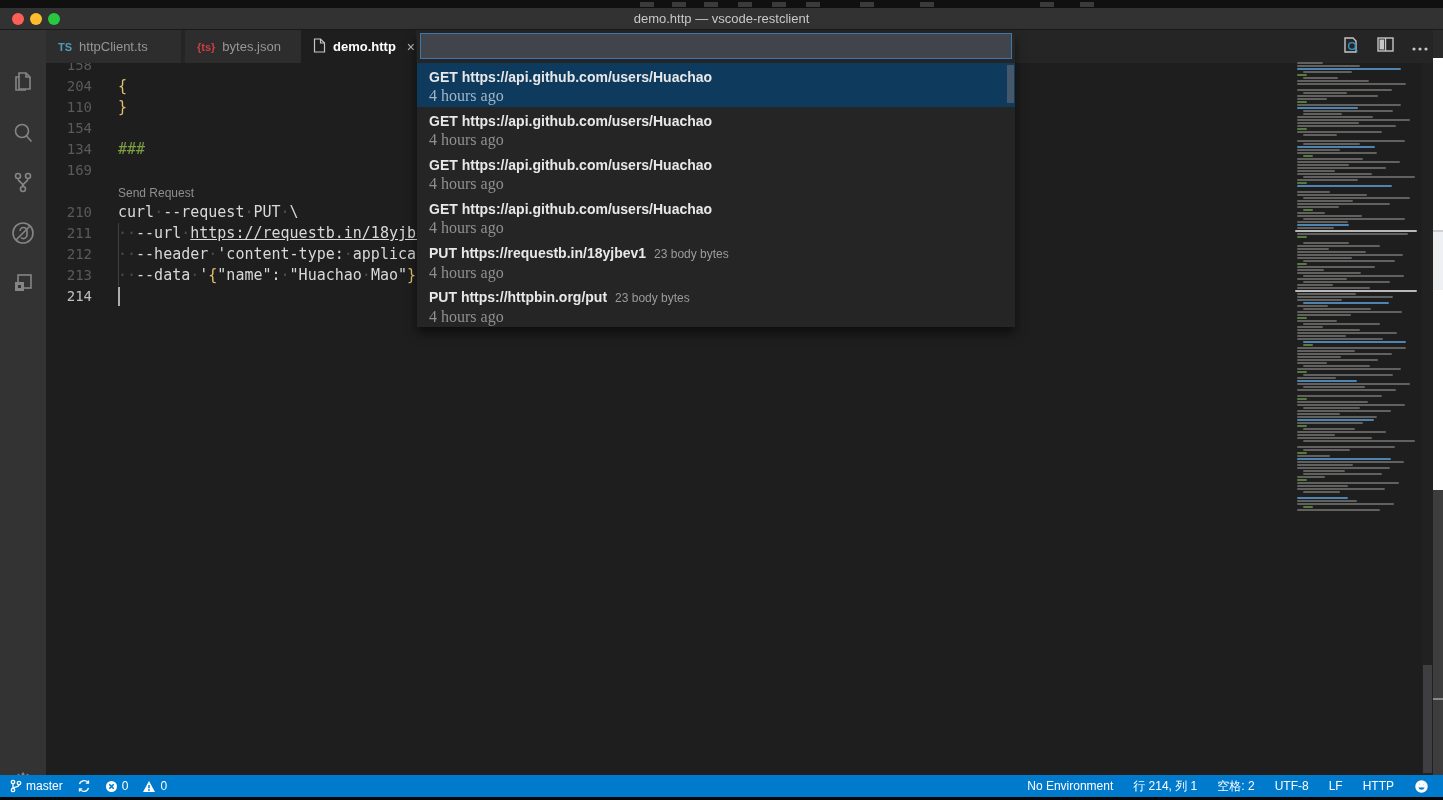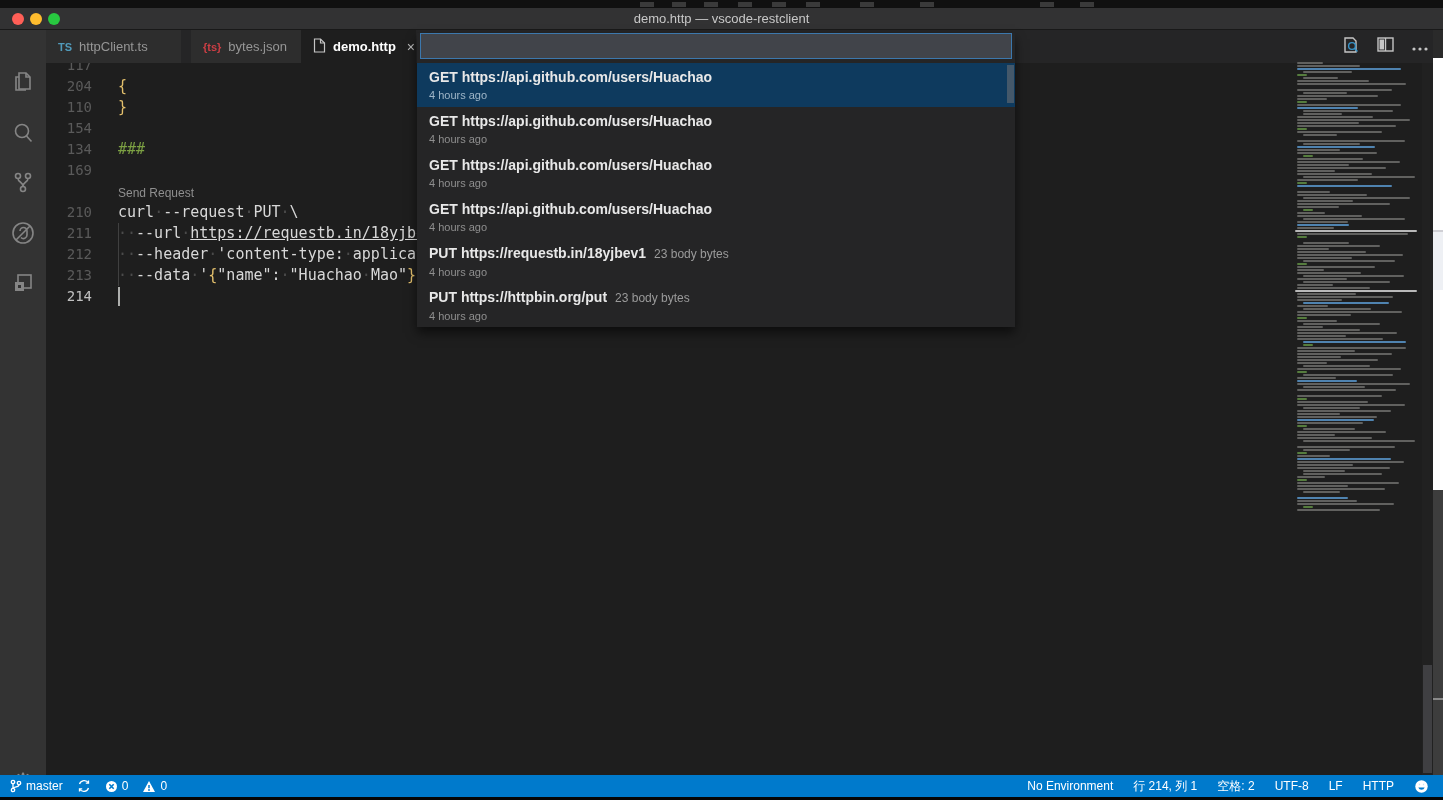--- a/index.html
+++ b/index.html
@@ -69,21 +69,21 @@
   .sliver .line2 { position:absolute; left:0; top:668px; width:10px; height:2px; background:#8a8a8a; }
 
   
   .quickpick { position:absolute; left:417px; top:33px; width:598px; background:#252526; box-shadow:0 6px 10px rgba(0,0,0,0.55); }
   .qp-input { width:592px; height:26px; margin:0 3px; background:#41444a; border:1px solid #3c78ad; color:#e0e0e0; font-size:13px; padding:0 8px; outline:none; display:block; }
   .qp-list { position:relative; margin-top:4px; }
   .qp-item { height:44px; padding:4px 12px 0 12px; cursor:pointer; }
   .qp-item.selected { background:#0e3a5e; }
   .qp-label { font-size:14px; color:#e8e8e8; font-weight:bold; line-height:20px; }
   .qp-detail { font-size:12px; color:#9b9b9b; font-weight:normal; margin-left:8px; }
-  .qp-time { font-size:11px; color:#8f8f8f; line-height:17px; }
+  .qp-time { font-size:16px; color:#8f8f8f; line-height:17px;font-family:Liberation Serif, serif; }
   .qp-item.selected .qp-time { color:#9fb6c8; }
   .qp-scroll { position:absolute; right:1px; top:2px; width:7px; height:38px; background:#44586a; }
 
   
   .statusbar { position:absolute; left:0; top:775px; width:1443px; height:22px; background:#007acc; display:flex; align-items:center; color:#ffffff; font-size:12px; }
   .sb-left { display:flex; align-items:center; gap:14px; margin-left:10px; }
   .sb-right { display:flex; align-items:center; gap:20px; margin-left:auto; margin-right:14px; }
   .sb-item { display:flex; align-items:center; gap:4px; cursor:pointer; }
   .sb-item svg { stroke:#ffffff; fill:none; stroke-width:1.3; }
   .bottom-strip { position:absolute; left:0; top:797px; width:1443px; height:3px; background:#060606; }
@@ -153,21 +153,21 @@
     <div class="ab-icon" style="top:729px">
       <span class="gear-glyph">⚙</span>
     </div>
   </div>
 
   <div class="tabbar">
     <div class="tab" style="left:0; width:136px">
       <span class="ficon ficon-ts">TS</span>
       <span>httpClient.ts</span>
     </div>
-    <div class="tab" style="left:145px; width:117px">
+    <div class="tab" style="left:139px; width:117px">
       <span class="ficon ficon-tslint">{ts}</span>
       <span>bytes.json</span>
     </div>
     <div class="tab active" style="left:255px; width:116px">
       <span class="file-glyph">
         <svg width="13" height="15" viewBox="0 0 13 15">
             <path d="M1.5 1 h6 l4 4 v9 h-10 z"></path>
             <path d="M7.5 1 v4 h4"></path>
           </svg>
       </span>
@@ -194,21 +194,21 @@
           <circle cx="3" cy="3" r="1.6" style="fill:#c5c5c5;stroke:none"></circle>
           <circle cx="9" cy="3" r="1.6" style="fill:#c5c5c5;stroke:none"></circle>
           <circle cx="15" cy="3" r="1.6" style="fill:#c5c5c5;stroke:none"></circle>
         </svg>
       </span>
     </div>
   </div>
 
   <div class="editor">
     <div class="code-area" id="code-area">
-        <div class="code-line"><span class="ln-num">117</span><span class="ln-body"></span></div>
+        <div class="code-line"><span class="ln-num">158</span><span class="ln-body"></span></div>
         <div class="code-line"><span class="ln-num">204</span><span class="ln-body"><span class="c-gold">{</span></span></div>
         <div class="code-line"><span class="ln-num">110</span><span class="ln-body"><span class="c-gold">}</span></span></div>
         <div class="code-line"><span class="ln-num">154</span><span class="ln-body"></span></div>
         <div class="code-line"><span class="ln-num">134</span><span class="ln-body"><span class="c-green">###</span></span></div>
         <div class="code-line"><span class="ln-num">169</span><span class="ln-body"></span></div>
         <div class="code-line"><span class="codelens">Send Request</span></div>
         <div class="code-line"><span class="ln-num">210</span><span class="ln-body"><span class="c-fg">curl</span><span class="c-ws">·</span><span class="c-fg">--request</span><span class="c-ws">·</span><span class="c-fg">PUT</span><span class="c-ws">·</span><span class="c-fg">\</span></span></div>
         <div class="code-line"><span class="ln-num">211</span><span class="indent-guide"></span><span class="ln-body"><span class="c-ws">··</span><span class="c-fg">--url</span><span class="c-ws">·</span><span class="c-link">https://requestb.in/18yjbev1</span></span></div>
         <div class="code-line"><span class="ln-num">212</span><span class="indent-guide"></span><span class="ln-body"><span class="c-ws">··</span><span class="c-fg">--header</span><span class="c-ws">·</span><span class="c-fg">'content-type:</span><span class="c-ws">·</span><span class="c-fg">application/json'</span><span class="c-ws">·</span><span class="c-fg">\</span></span></div>
         <div class="code-line"><span class="ln-num">213</span><span class="indent-guide"></span><span class="ln-body"><span class="c-ws">··</span><span class="c-fg">--data</span><span class="c-ws">·</span><span class="c-fg">'</span><span class="c-gold">{</span><span class="c-fg">"name":</span><span class="c-ws">·</span><span class="c-fg">"Huachao</span><span class="c-ws">·</span><span class="c-fg">Mao"</span><span class="c-gold">}</span><span class="c-fg">'</span></span></div>

